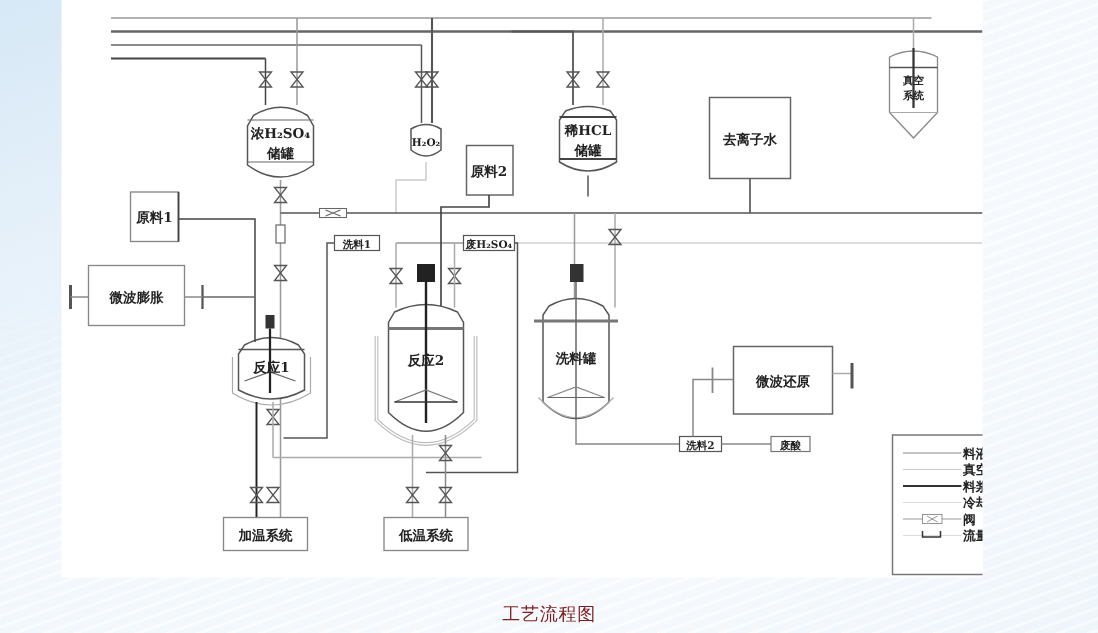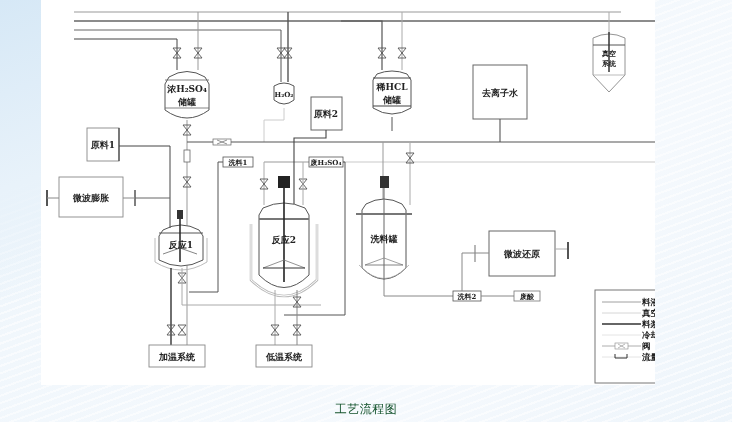--- a/index.html
+++ b/index.html
@@ -18,21 +18,21 @@
     position: absolute; left: 0; top: 0; width: 45px; height: 300px;
     background: linear-gradient(160deg, #d6e8f6 0%, #e8f2fa 60%, rgba(243,248,252,0) 100%);
   }
   .figure {
     position: absolute; left: 41px; top: 0; width: 614px; height: 385px;
     background: #ffffff;
   }
   .figure svg { position: absolute; left: 0; top: 0; }
   .caption {
     position: absolute; left: 0; width: 732px; top: 401px;
-    text-align: center; font-size: 12px; color: #14532d;
+    text-align: center; font-size: 12px; color: #7f1d1d;
     font-family: "DejaVu Sans", sans-serif; letter-spacing: 0.5px;
   }
   svg text { font-family: "DejaVu Serif", serif; fill: #222; }
   .lbl { font-size: 9px; font-weight: bold; }
   .lbl-sm { font-size: 7px; font-weight: bold; }
   .leg { font-size: 8.5px; font-weight: bold; }
 </style>
 </head>
 <body>
 

